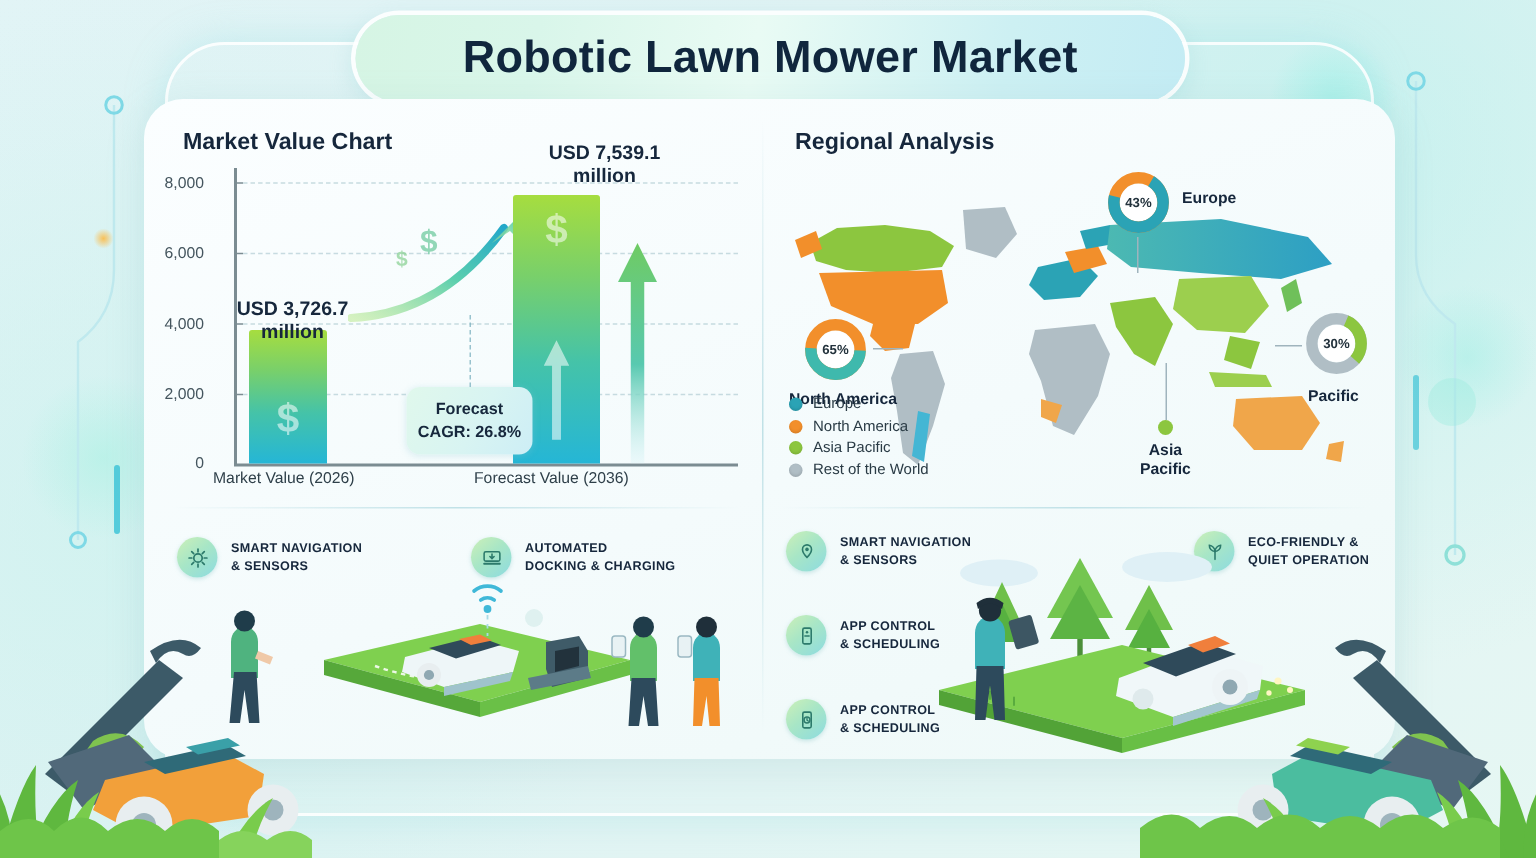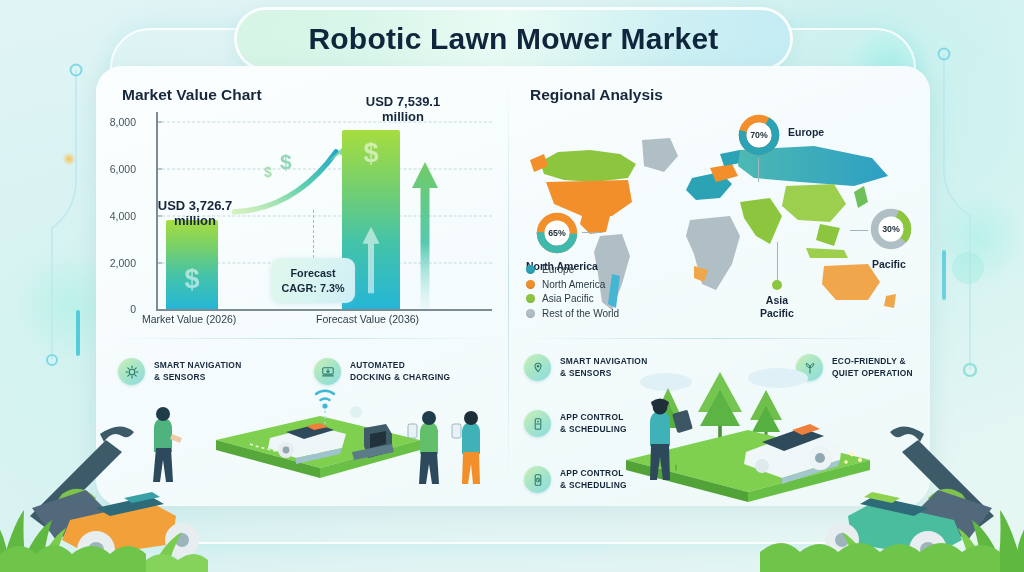--- a/index.html
+++ b/index.html
@@ -230,21 +230,21 @@
         <div>million</div>
       </div>
       <div class="vlabel" style="left:224px;top:-18px;width:118px;">
         <div>USD 7,539.1</div>
         <div>million</div>
       </div>
 
       <div class="dashv"></div>
       <div class="cagr">
         <div>Forecast</div>
-        <div>CAGR: 7.3%</div>
+        <div>CAGR: 26.8%</div>
       </div>
 
       <span class="xlab" style="left:22px;">Market Value (2026)</span>
       <span class="xlab" style="left:196px;">Forecast Value (2036)</span>
     </div>
 
     <div class="panel-h" style="left:434px;top:20px;">Regional Analysis</div>
 
     <div class="region">
 
@@ -295,21 +295,21 @@
 
         <path d="M362 172 L372 170 L370 184 L360 182 Z" fill="#f0a64a"></path>
       </svg>
 
       <div class="donut" style="left:216px;top:0px;">
         <svg viewBox="0 0 42 42" style="width:100%;height:100%;">
           <circle cx="21" cy="21" r="15" fill="none" stroke="#f28f2b" stroke-width="7"></circle>
           <circle cx="21" cy="21" r="15" fill="none" stroke="#2ba3b5" stroke-width="7" stroke-dasharray="66 28.2" stroke-dashoffset="-8" transform="rotate(-90 21 21)"></circle>
           <circle cx="21" cy="21" r="11.2" fill="#ffffff"></circle>
         </svg>
-        <span class="pct">70%</span>
+        <span class="pct">43%</span>
       </div>
       <div class="rlabel" style="left:268px;top:14px;">Europe</div>
       <div class="leader" style="left:238px;top:46px;width:1px;height:24px;"></div>
 
       <div class="donut" style="left:14px;top:98px;">
         <svg viewBox="0 0 42 42" style="width:100%;height:100%;">
           <circle cx="21" cy="21" r="15" fill="none" stroke="#f28f2b" stroke-width="7"></circle>
           <circle cx="21" cy="21" r="15" fill="none" stroke="#3fb9ad" stroke-width="7" stroke-dasharray="47.1 47.1" stroke-dashoffset="-24" transform="rotate(-90 21 21)"></circle>
           <circle cx="21" cy="21" r="11.2" fill="#ffffff"></circle>
         </svg>

